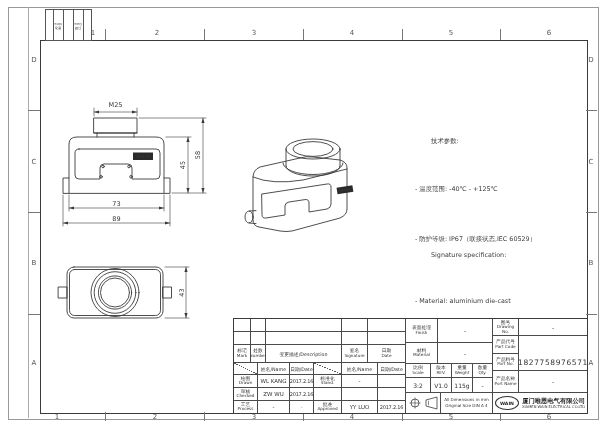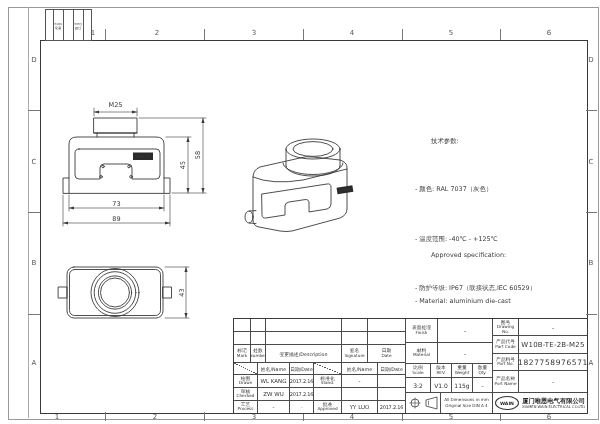--- a/index.html
+++ b/index.html
@@ -192,29 +192,28 @@
       <text x="143" y="158.3" text-anchor="middle" font-size="4.6" font-weight="bold" font-style="italic" fill="#ffffff">WAIN</text>
     </g>
     <g transform="rotate(-9 345 190)">
       <rect x="337" y="186.5" width="16" height="6.5" fill="#2a2a2a" stroke="none"></rect>
       <text x="345" y="191.6" text-anchor="middle" font-size="4" font-weight="bold" font-style="italic" fill="#ffffff">WAIN</text>
     </g>
   </svg>
 
   <div class="spec cnspec" style="top:99px;">
     <div class="t">技术参数:</div>
-    <div class="ln">- 颜色: RAL 7037（灰色）</div>
     <div class="ln">- 温度范围: -40℃ - +125℃</div>
     <div class="ln">- 防护等级: IP67（联接状态,IEC 60529）</div>
     
     
     
   </div>
   <div class="spec enspec" style="top:213px;">
-    <div class="t">Approved specification:</div>
+    <div class="t">Signature specification:</div>
     <div class="ln">- Material: aluminium die-cast</div>
     <div class="ln">- Surface: powder-coated</div>
     <div class="ln">- Colour: RAL 7037(grey)</div>
     
     
     
     
     
     
   </div>
@@ -377,21 +376,20 @@
           <span class="en">Drawing No.</span>
         </div>
       </div>
     <div class="cell v nr" style="left:285px;top:0;width:68px;height:17px;">-</div>
     <div class="cell" style="left:259px;top:17px;width:26px;height:18px;">
       <div class="lbl">
           <span class="cn">产品代号</span>
           <span class="en">Part Code</span>
         </div>
       </div>
-    <div class="cell pcode nr" style="left:285px;top:17px;width:68px;height:18px;">W10B-TE-2B-M25</div>
     <div class="cell" style="left:259px;top:35px;width:26px;height:17px;">
       <div class="lbl">
           <span class="cn">产品料号</span>
           <span class="en">Port No.</span>
         </div>
       </div>
     <div class="cell pno nr" style="left:285px;top:35px;width:68px;height:17px;">1827758976571</div>
     <div class="cell" style="left:259px;top:52px;width:26px;height:22px;">
       <div class="lbl">
           <span class="cn">产品名称</span>

